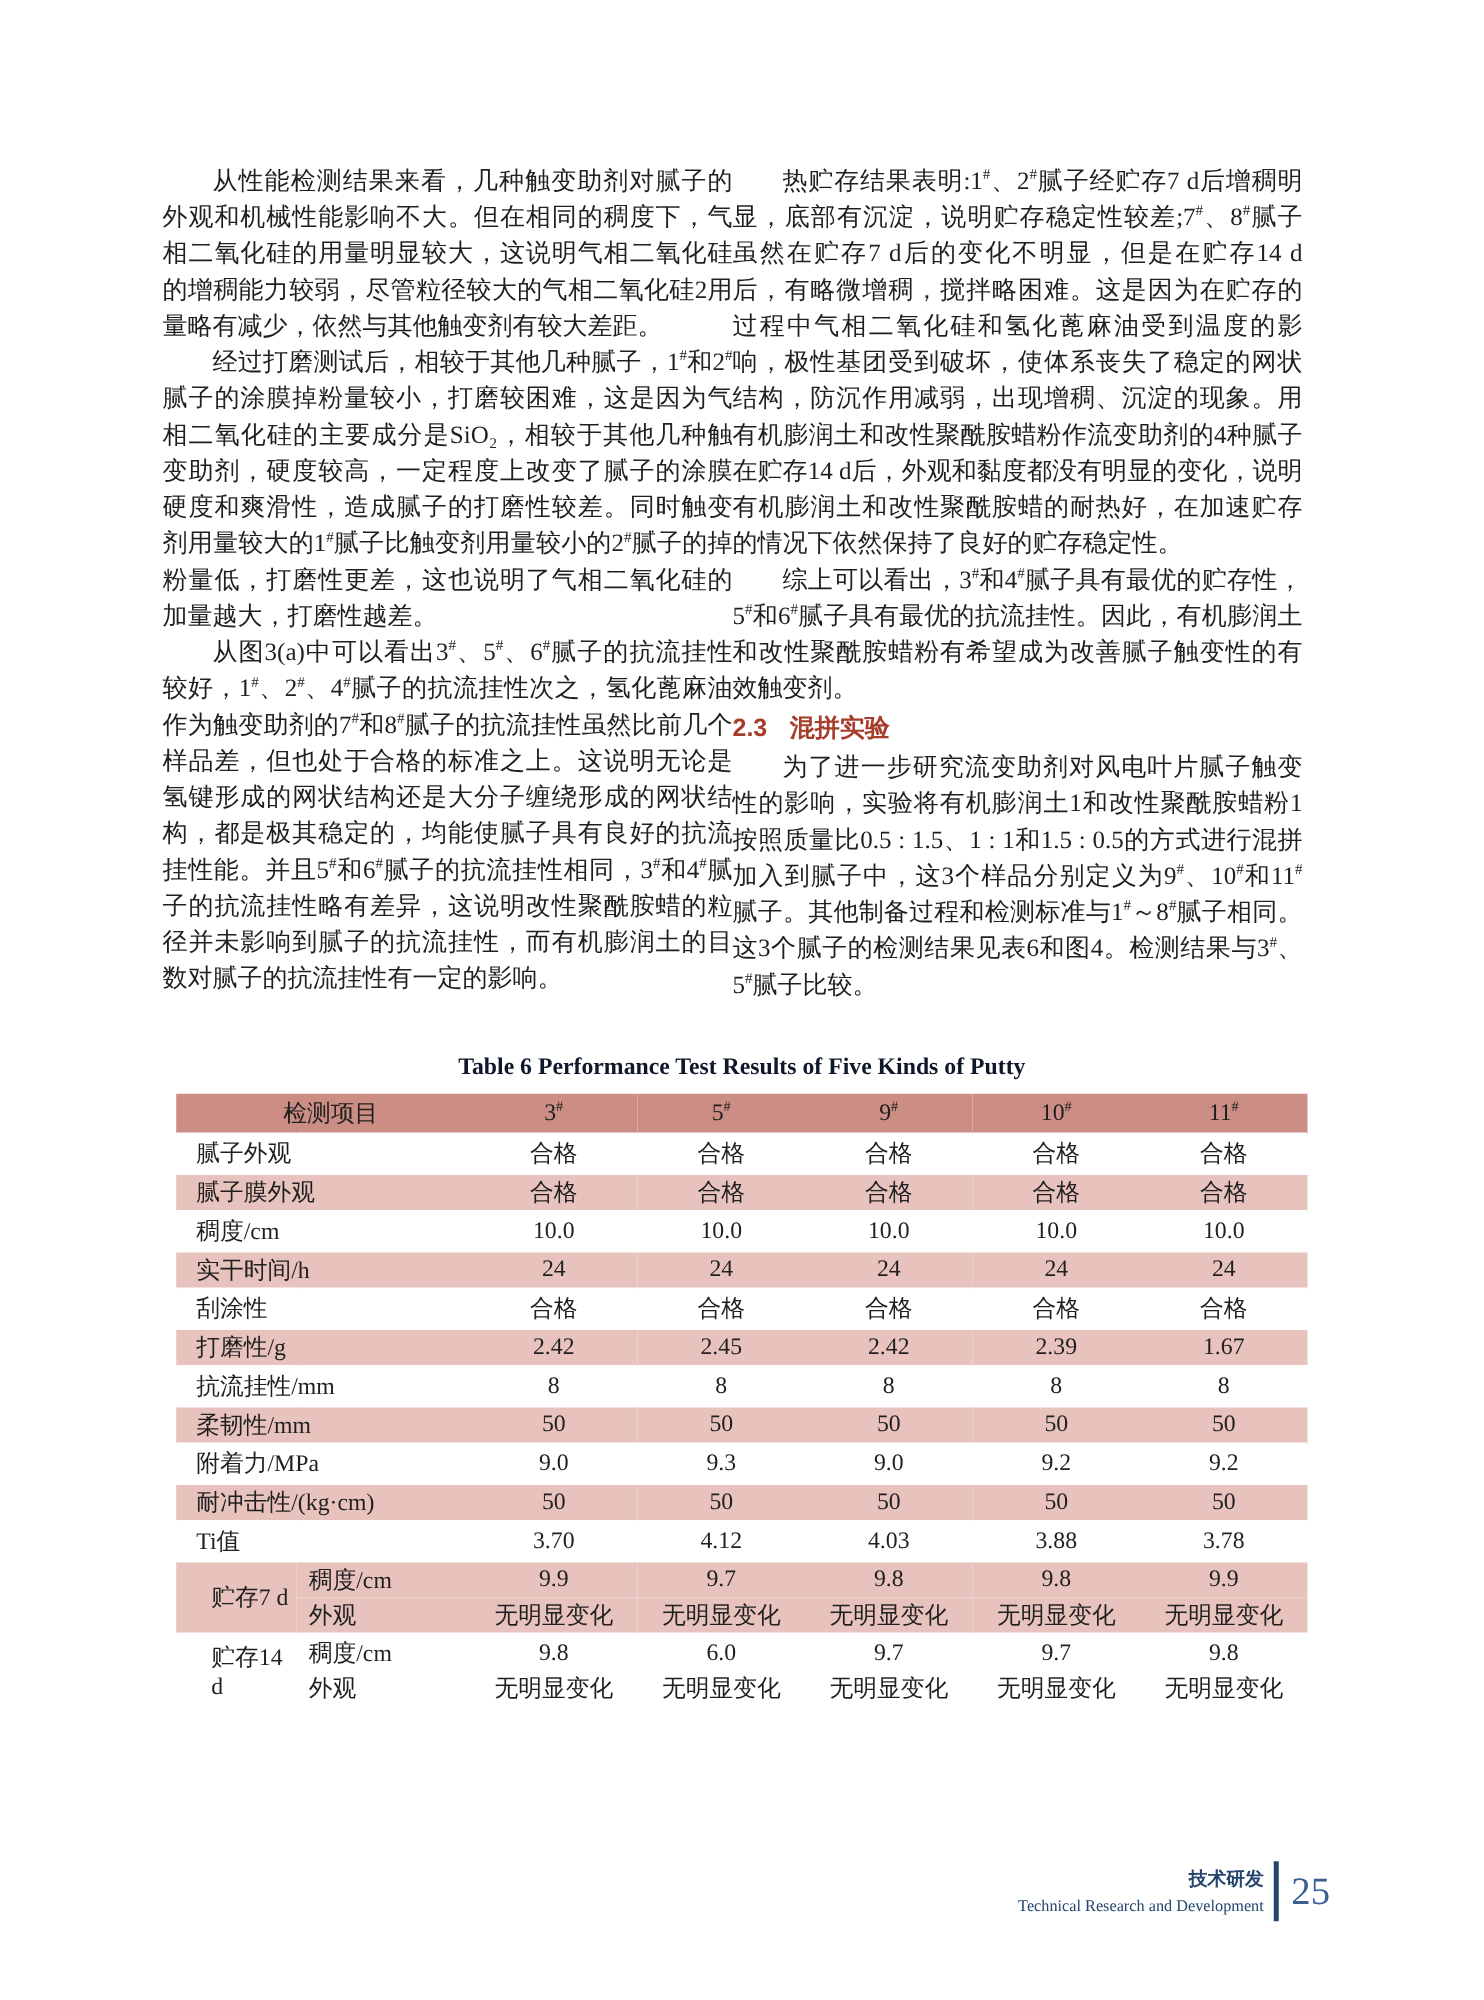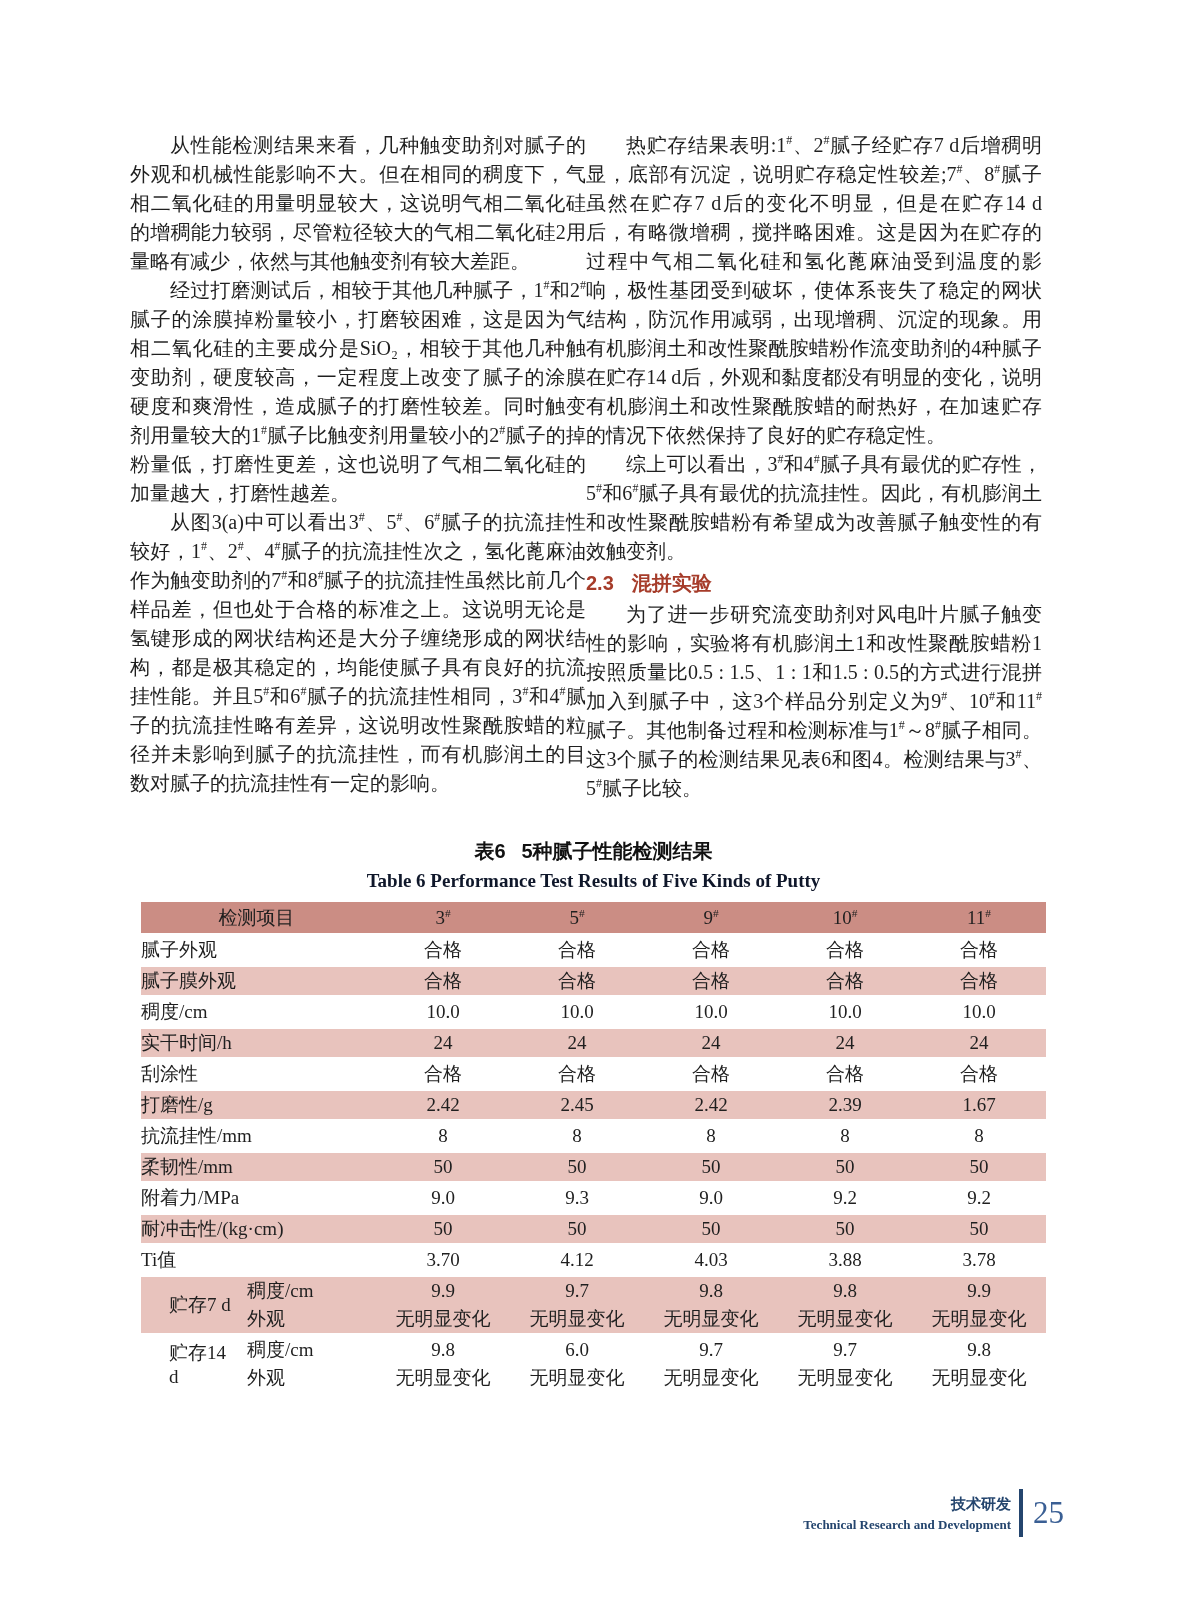--- a/index.html
+++ b/index.html
@@ -37,36 +37,36 @@
   table.perf {
     margin:10px auto 0; width:905px; border-collapse:collapse;
     font-size:19px; color:#1f1f1f; table-layout:fixed;
   }
   table.perf td, table.perf th {
     height:28px; padding:0 4px; font-weight:normal;
     border-bottom:3px solid #ffffff; vertical-align:middle;
   }
   table.perf .hdr { background:#cb8d84; height:31px; }
   table.perf .shade { background:#e8c3bd; }
-  table.perf .lab { text-align:left; padding-left:0; }
+  table.perf .lab { text-align:left; padding-left:16px; }
   table.perf .sublab { text-align:left; padding-left:10px; }
   table.perf .grp { text-align:left; padding-left:28px; }
   table.perf .val { text-align:center; }
   table.perf td.nobord { border-bottom:none; }
   
   .footer {
     position:absolute; top:1489px; right:123px;
     display:flex; align-items:center;
   }
   .footer-labels { text-align:right; color:#24456e; }
   .footer-zh {
     font-family:"Liberation Sans","DejaVu Sans",sans-serif;
     font-weight:bold; font-size:15px; line-height:24px;
   }
-  .footer-en { font-size:13px; font-weight:bold; line-height:18px; }
+  .footer-en { font-size:13px; font-weight:normal; line-height:18px; }
   .footer-divider { width:4px; height:48px; background:#24456e; margin:0 10px 0 8px; }
   .footer-page { font-size:31px; color:#3a5f94; }
 </style>
 </head>
 <body>
 
 <div class="page">
 
 
   <div class="columns">
@@ -79,23 +79,20 @@
       <p>热贮存结果表明:1<sup>#</sup>、2<sup>#</sup>腻子经贮存7 d后增稠明显，底部有沉淀，说明贮存稳定性较差;7<sup>#</sup>、8<sup>#</sup>腻子虽然在贮存7 d后的变化不明显，但是在贮存14 d后，有略微增稠，搅拌略困难。这是因为在贮存的过程中气相二氧化硅和氢化蓖麻油受到温度的影响，极性基团受到破坏，使体系丧失了稳定的网状结构，防沉作用减弱，出现增稠、沉淀的现象。用有机膨润土和改性聚酰胺蜡粉作流变助剂的4种腻子在贮存14 d后，外观和黏度都没有明显的变化，说明有机膨润土和改性聚酰胺蜡的耐热好，在加速贮存的情况下依然保持了良好的贮存稳定性。</p>
       <p>综上可以看出，3<sup>#</sup>和4<sup>#</sup>腻子具有最优的贮存性，5<sup>#</sup>和6<sup>#</sup>腻子具有最优的抗流挂性。因此，有机膨润土和改性聚酰胺蜡粉有希望成为改善腻子触变性的有效触变剂。</p>
       <div class="section-heading">
         <span class="sec-num">2.3</span><span>混拼实验</span>
       </div>
       <p>为了进一步研究流变助剂对风电叶片腻子触变性的影响，实验将有机膨润土1和改性聚酰胺蜡粉1按照质量比0.5 : 1.5、1 : 1和1.5 : 0.5的方式进行混拼加入到腻子中，这3个样品分别定义为9<sup>#</sup>、10<sup>#</sup>和11<sup>#</sup>腻子。其他制备过程和检测标准与1<sup>#</sup>～8<sup>#</sup>腻子相同。这3个腻子的检测结果见表6和图4。检测结果与3<sup>#</sup>、5<sup>#</sup>腻子比较。</p>
     </div>
   </div>
 
   <div class="table-block">
-    <div class="caption-zh">
-      <span class="cap-gap">表6</span><span>5种腻子性能检测结果</span>
-    </div>
     <div class="caption-en">Table 6   Performance Test Results of Five Kinds of Putty</div>
     <table class="perf">
       <colgroup>
         <col style="width:96px">
           <col style="width:139px">
         <col style="width:134px">
           <col style="width:134px">
           <col style="width:134px">
           <col style="width:134px">
           <col style="width:134px">

